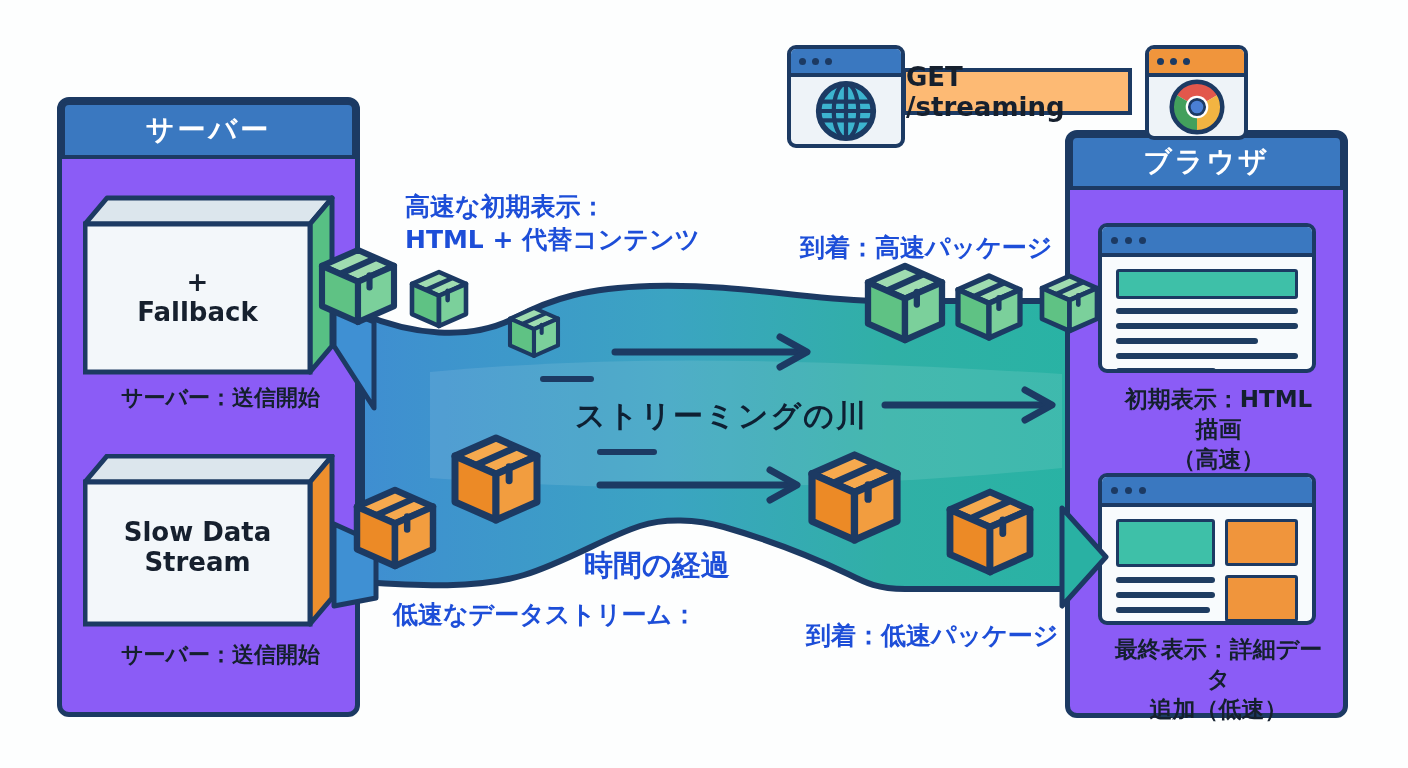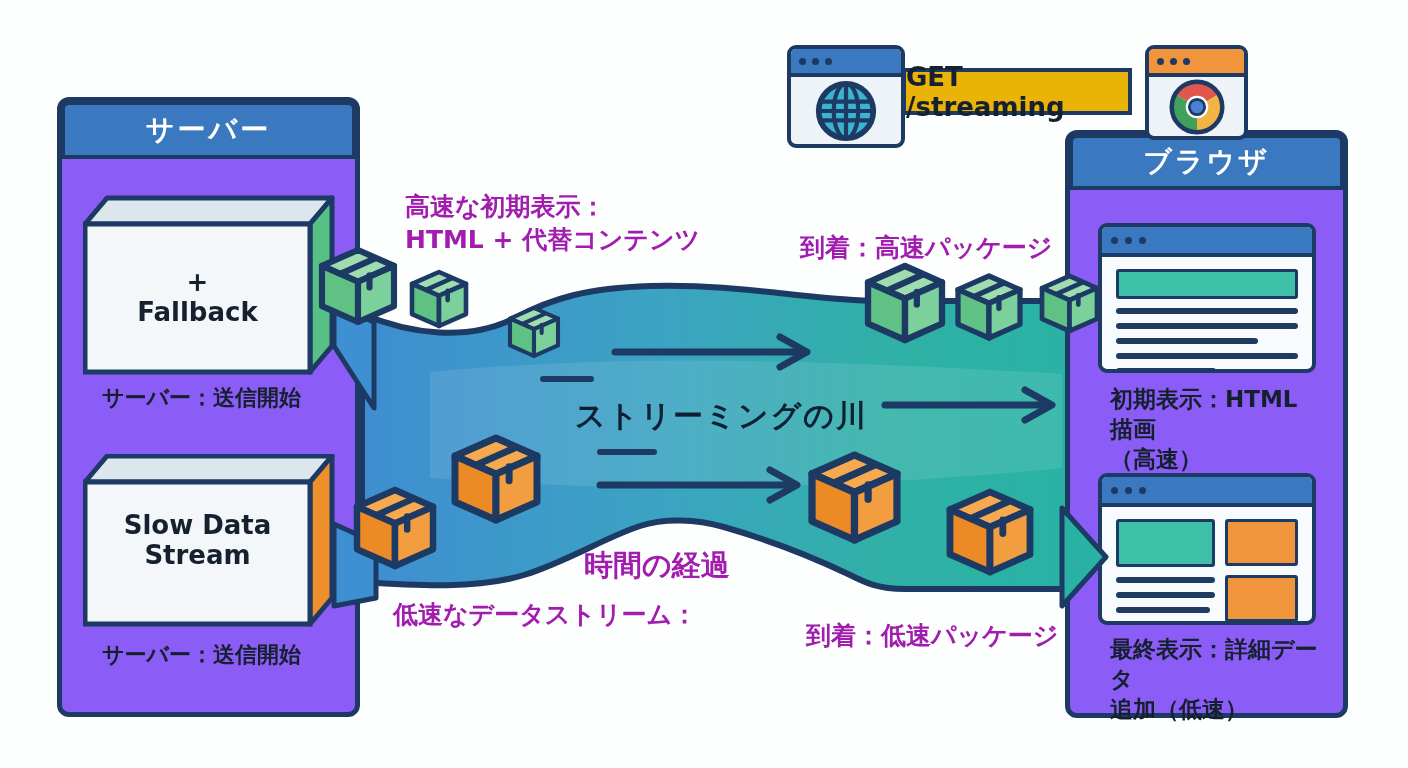--- a/index.html
+++ b/index.html
@@ -31,21 +31,21 @@
   #server-panel{left:57px;top:97px;width:303px;height:620px;}
   #browser-panel{left:1065px;top:130px;width:283px;height:588px;}
 
   
   .box3d{position:absolute;}
   .box3d-label{
     position:absolute;display:flex;flex-direction:column;align-items:center;justify-content:center;
     font-weight:bold;font-size:26px;line-height:1.15;color:#16202e;text-align:center;
   }
   .panel-caption{
-    position:absolute;left:0;right:16px;
+    position:absolute;left:0;right:16px;text-align:center;
     font-weight:bold;font-size:22px;color:#14202e;padding-left:40px;
   }
 
   
   .mockup{
     position:absolute;background:#f8fbfd;border:4px solid #1c3a63;border-radius:9px;
     box-sizing:border-box;overflow:hidden;
   }
   .mockup-bar{
     height:26px;background:#3a78c0;border-bottom:4px solid #1c3a63;
@@ -59,28 +59,28 @@
   .split{display:flex;gap:10px;}
 
   
   .mini-window{
     position:absolute;z-index:6;background:#eef3f8;border:4px solid #1c3a63;border-radius:9px;
     box-sizing:border-box;overflow:hidden;
   }
   .mini-bar{height:24px;display:flex;align-items:center;padding-left:8px;gap:6px;border-bottom:4px solid #1c3a63;}
   .mini-body{display:flex;align-items:center;justify-content:center;}
   #request-pill{
-    position:absolute;z-index:5;background:#eab308;border:4px solid #1c3a63;
+    position:absolute;z-index:5;background:#fdba74;border:4px solid #1c3a63;
     box-sizing:border-box;display:flex;align-items:center;justify-content:center;
     font-weight:bold;font-size:26px;color:#16202e;
   }
 
   
   .note{
-    position:absolute;z-index:1;font-weight:bold;font-size:25px;line-height:1.32;color:#a21caf;
+    position:absolute;z-index:1;font-weight:bold;font-size:25px;line-height:1.32;color:#1d4ed8;
     white-space:nowrap;
   }
   #river-label{z-index:1;font-size:30px;color:#0e2033;letter-spacing:2px;}
   #time-label{z-index:1;font-size:29px;}
 </style>
 </head>
 <body>
 
 <svg id="base-svg" width="1408" height="768" viewBox="0 0 1408 768">
   <defs>
@@ -139,21 +139,21 @@
     </div>
   </div>
   <div class="panel-caption" style="top:281px;">サーバー：送信開始</div>
 
   <div class="box3d" style="left:21px;top:352px;width:252px;height:176px;">
     <svg width="252" height="176" viewBox="0 0 252 176">
       <polygon points="2,28 227,28 249,2 24,2" fill="#dce6ed" stroke="#1c3a63" stroke-width="5" stroke-linejoin="round"></polygon>
       <polygon points="227,28 249,2 249,144 227,170" fill="#ee8f2d" stroke="#1c3a63" stroke-width="5" stroke-linejoin="round"></polygon>
       <rect x="2" y="28" width="225" height="142" fill="#f3f7fa" stroke="#1c3a63" stroke-width="5"></rect>
     </svg>
-    <div class="box3d-label" style="left:2px;top:16px;width:225px;height:142px;">
+    <div class="box3d-label" style="left:2px;top:23px;width:225px;height:142px;">
       <span>Slow Data</span>
       <span>Stream</span>
     </div>
   </div>
   <div class="panel-caption" style="top:538px;">サーバー：送信開始</div>
 </div>
 
 <div class="panel" id="browser-panel">
   <div class="panel-header" style="height:56px;">
     <span>ブラウザ</span>

